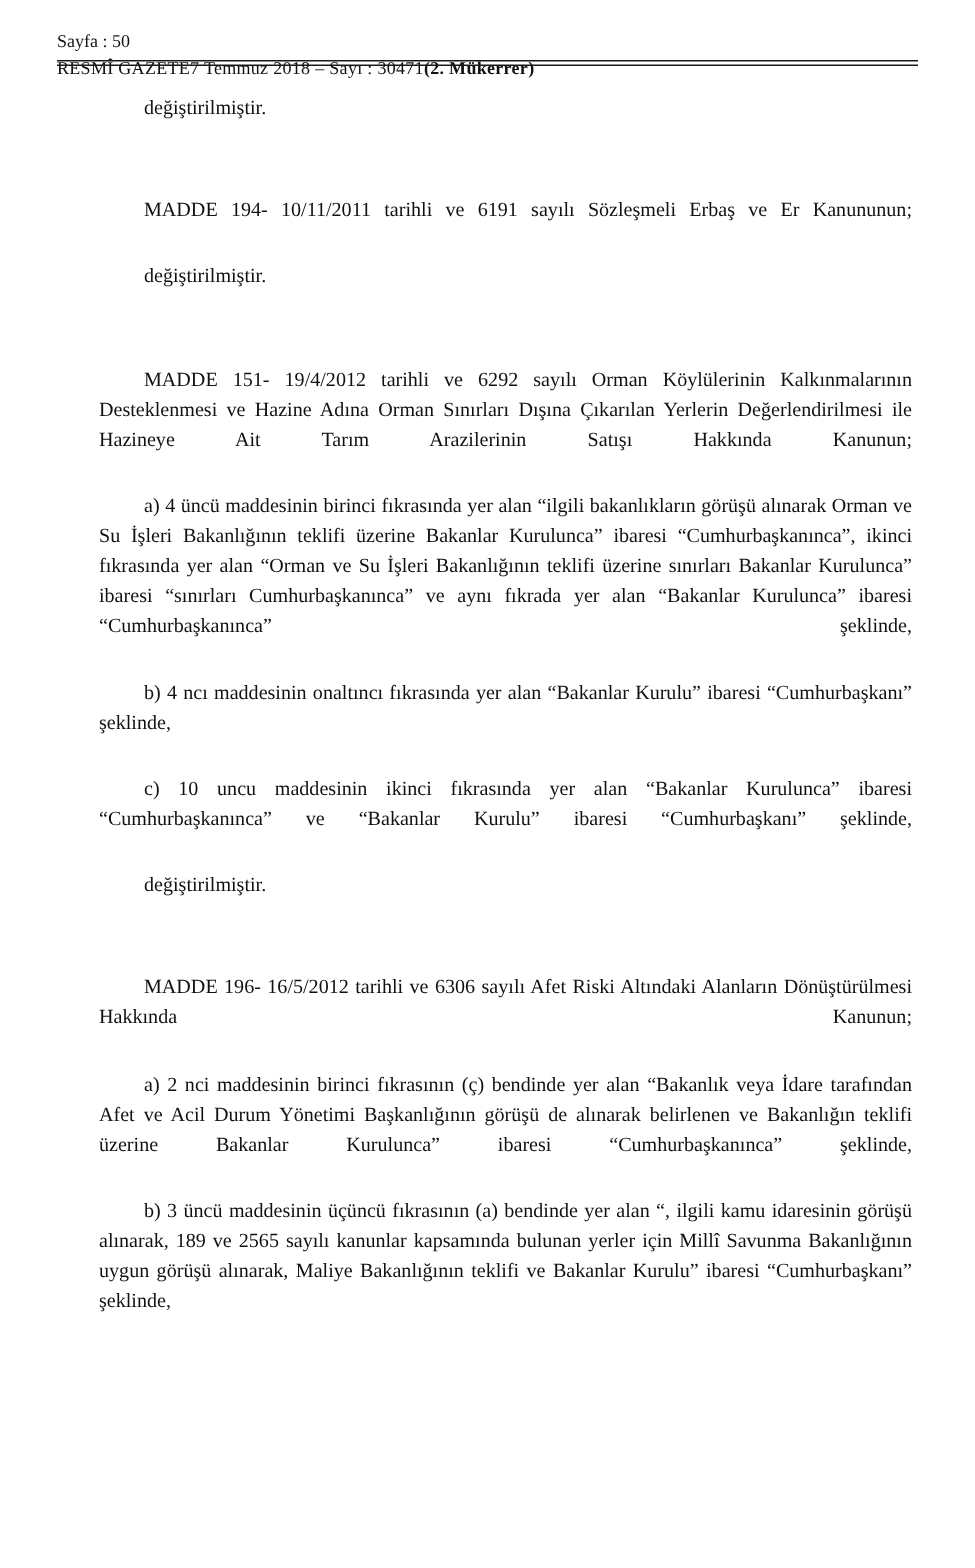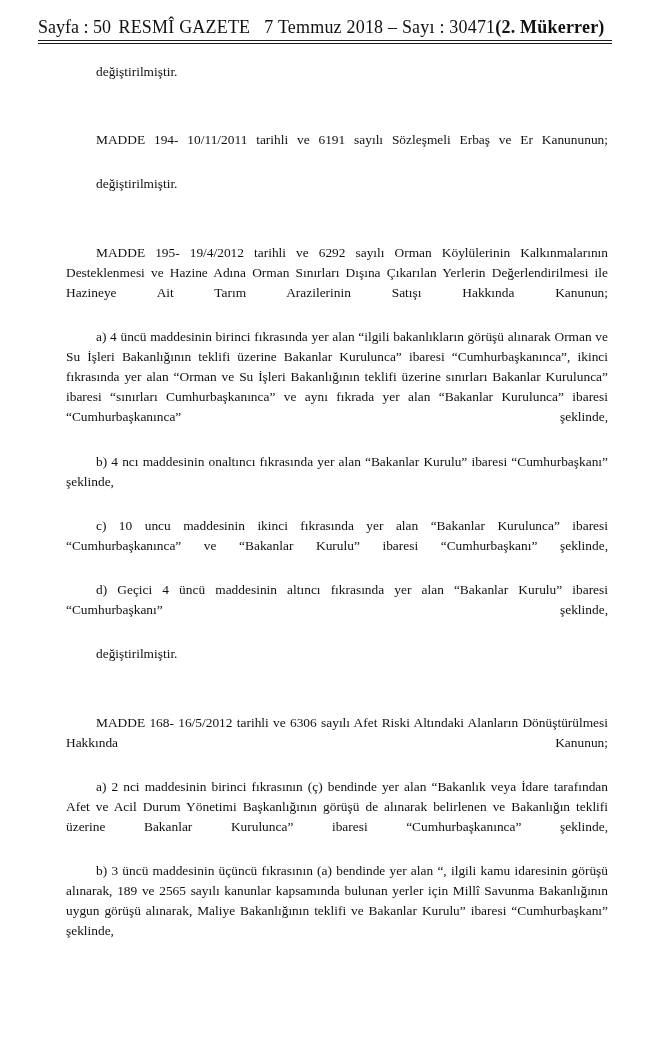--- a/index.html
+++ b/index.html
@@ -22,34 +22,34 @@
     position: absolute;
     left: 38px;
     top: 18px;
     width: 574px;
     height: 20px;
   }
   .hdr-row {
     display: flex;
     align-items: baseline;
     width: 100%;
-    font-size: 18px;
+    font-size: 12px;
     line-height: 18px;
     white-space: nowrap;
+    flex-direction: column;
   }
   .hdr-left {
     flex: 0 0 auto;
   }
   .hdr-center {
     flex: 1 1 auto;
     text-align: center;
     letter-spacing: 0.2px;
   }
   .hdr-center .gz {
-    margin-right: 14px;
   }
   .hdr-bold {
     font-weight: bold;
   }
   .header-rule {
     position: absolute;
     left: 38px;
     top: 40px;
     width: 574px;
     height: 4px;
@@ -106,26 +106,25 @@
 
   <div class="body-text">
 
     <p class="para">değiştirilmiştir.</p>
     <p class="spacer"></p>
 
     <p class="para"><span class="madde-label">MADDE 194-</span><span> 10/11/2011 tarihli ve 6191 sayılı Sözleşmeli Erbaş ve Er Kanununun;</span></p>
     <p class="para">değiştirilmiştir.</p>
     <p class="spacer"></p>
 
-    <p class="para"><span class="madde-label">MADDE 195-</span><span> 19/4/2012 tarihli ve 6292 sayılı Orman Köylülerinin Kalkınmalarının Desteklenmesi ve Hazine Adına Orman Sınırları Dışına Çıkarılan Yerlerin Değerlendirilmesi ile Hazineye Ait Tarım Arazilerinin Satışı Hakkında Kanunun;</span></p>
+    <p class="para"><span class="madde-label">MADDE 151-</span><span> 19/4/2012 tarihli ve 6292 sayılı Orman Köylülerinin Kalkınmalarının Desteklenmesi ve Hazine Adına Orman Sınırları Dışına Çıkarılan Yerlerin Değerlendirilmesi ile Hazineye Ait Tarım Arazilerinin Satışı Hakkında Kanunun;</span></p>
     <p class="para">a) 4 üncü maddesinin birinci fıkrasında yer alan “ilgili bakanlıkların görüşü alınarak Orman ve Su İşleri Bakanlığının teklifi üzerine Bakanlar Kurulunca” ibaresi “Cumhurbaşkanınca”, ikinci fıkrasında yer alan “Orman ve Su İşleri Bakanlığının teklifi üzerine sınırları Bakanlar Kurulunca” ibaresi “sınırları Cumhurbaşkanınca” ve aynı fıkrada yer alan “Bakanlar Kurulunca” ibaresi “Cumhurbaşkanınca” şeklinde,</p>
     <p class="para">b) 4 ncı maddesinin onaltıncı fıkrasında yer alan “Bakanlar Kurulu” ibaresi “Cumhurbaşkanı” şeklinde,</p>
     <p class="para">c) 10 uncu maddesinin ikinci fıkrasında yer alan “Bakanlar Kurulunca” ibaresi “Cumhurbaşkanınca” ve “Bakanlar Kurulu” ibaresi “Cumhurbaşkanı” şeklinde,</p>
-    <p class="para">d) Geçici 4 üncü maddesinin altıncı fıkrasında yer alan “Bakanlar Kurulu” ibaresi “Cumhurbaşkanı” şeklinde,</p>
     <p class="para">değiştirilmiştir.</p>
     <p class="spacer"></p>
 
-    <p class="para"><span class="madde-label">MADDE 168-</span><span> 16/5/2012 tarihli ve 6306 sayılı Afet Riski Altındaki Alanların Dönüştürülmesi Hakkında Kanunun;</span></p>
+    <p class="para"><span class="madde-label">MADDE 196-</span><span> 16/5/2012 tarihli ve 6306 sayılı Afet Riski Altındaki Alanların Dönüştürülmesi Hakkında Kanunun;</span></p>
     <p class="para">a) 2 nci maddesinin birinci fıkrasının (ç) bendinde yer alan “Bakanlık veya İdare tarafından Afet ve Acil Durum Yönetimi Başkanlığının görüşü de alınarak belirlenen ve Bakanlığın teklifi üzerine Bakanlar Kurulunca” ibaresi “Cumhurbaşkanınca” şeklinde,</p>
     <p class="para">b) 3 üncü maddesinin üçüncü fıkrasının (a) bendinde yer alan “, ilgili kamu idaresinin görüşü alınarak, 189 ve 2565 sayılı kanunlar kapsamında bulunan yerler için Millî Savunma Bakanlığının uygun görüşü alınarak, Maliye Bakanlığının teklifi ve Bakanlar Kurulu” ibaresi “Cumhurbaşkanı” şeklinde,</p>
 
   </div>
 </div>
 
 </body></html>

